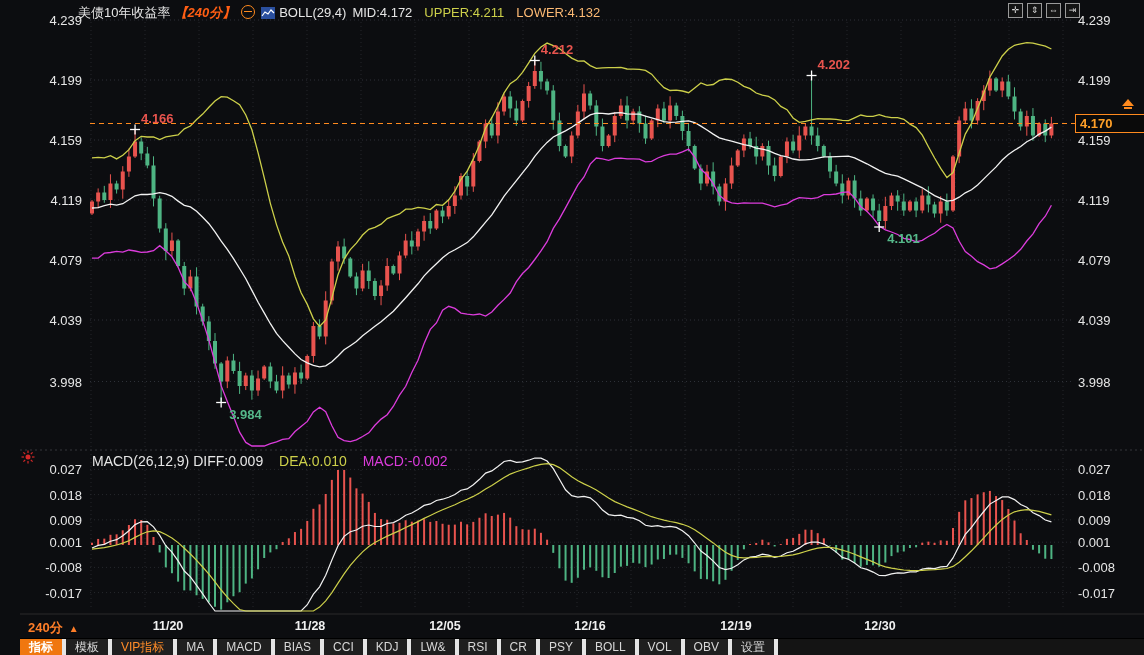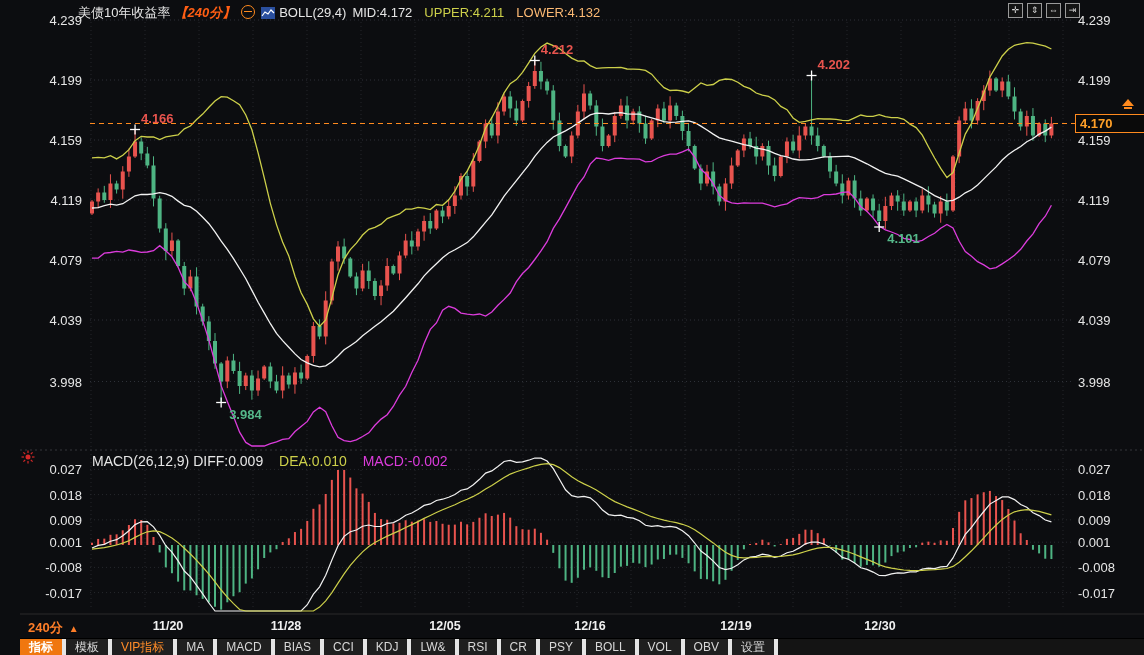--- a/index.html
+++ b/index.html
@@ -668,21 +668,21 @@
   <div id="macd-header">
     <span>MACD(26,12,9)</span>
     <span>DIFF:0.009</span>
     <span class="dea">DEA:0.010</span>
     <span class="macdv">MACD:-0.002</span>
   </div>
 
   <div id="xaxis-row">
     <span id="period-switch"><span>240分</span><span class="up">▲</span></span>
   <div class="xdate" style="left: 108px; margin-left: 40px;">11/20</div>
-      <div class="xdate" style="left: 266px;">11/28</div>
+      <div class="xdate" style="left: 290px;">11/28</div>
       <div class="xdate" style="left: 425px;">12/05</div>
       <div class="xdate" style="left: 570px;">12/16</div>
       <div class="xdate" style="left: 716px;">12/19</div>
       <div class="xdate" style="left: 860px;">12/30</div>
     </div>
 
   <div id="toolbar">
       <div class="tb-item active">指标</div>
       <div class="tb-item">模板</div>
       <div class="tb-item vip">VIP指标</div>

